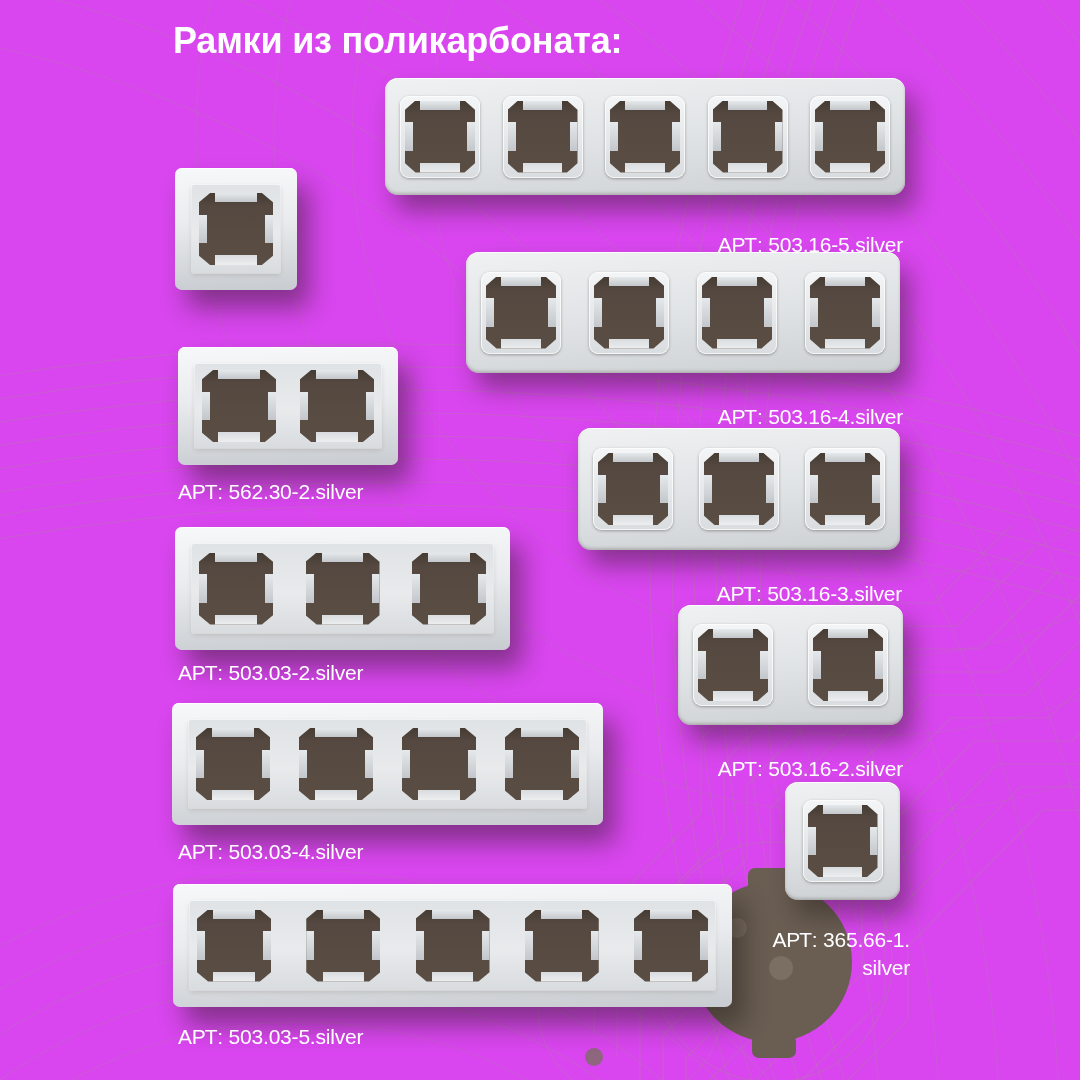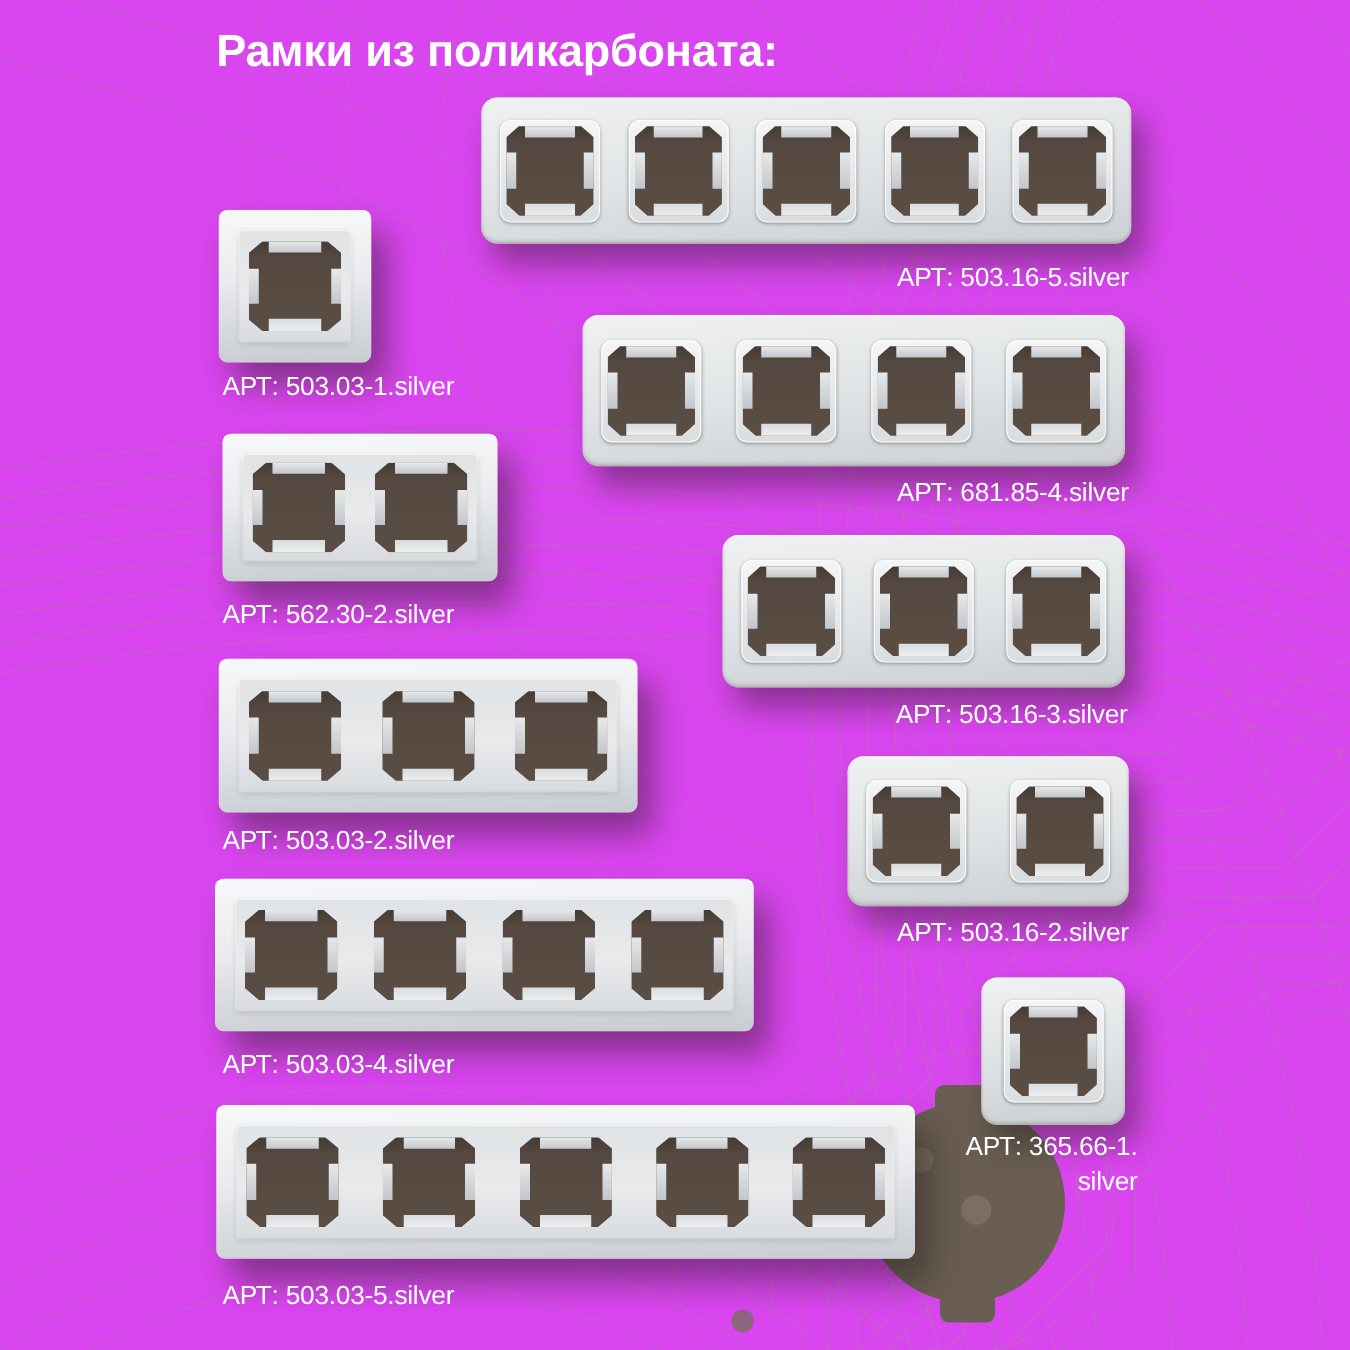--- a/index.html
+++ b/index.html
@@ -33,21 +33,21 @@
     display:flex;align-items:center;justify-content:center;}
   .ring .win{width:70px;height:72px;}
   .win i{position:absolute;display:block;background:linear-gradient(180deg,#e6e9eb,#c3c7cb);}
   .win .tt{left:22%;right:22%;top:0;height:9px;}
   .win .tb{left:22%;right:22%;bottom:0;height:10px;background:linear-gradient(180deg,#d9dcdf,#eceeef);}
   .win .tl{top:30%;bottom:30%;left:0;width:8px;}
   .win .tr{top:30%;bottom:30%;right:0;width:8px;}
   
   .art{position:absolute;z-index:3;color:#ffffff;font-size:21px;letter-spacing:-.2px;
        white-space:nowrap;line-height:1.32;}
-  .art.right{text-align:right;}
+  .art.right{text-align:right;margin-top:22px;}
   .art span{display:block;}
 </style>
 </head>
 <body>
 
 <div class="stage">
 
   <svg class="bg" width="1080" height="1080" viewBox="0 0 1080 1080">
     <g id="gen" stroke="#a29485" fill="none" stroke-width="1.2">
         <circle cx="-250" cy="1150" r="1130" stroke-opacity="0.2"></circle>
@@ -115,23 +115,20 @@
     <div class="face"></div>
     <div class="wins">
         <div class="win">
           <i class="tt"></i>
           <i class="tb"></i>
           <i class="tl"></i>
           <i class="tr"></i>
         </div>
       </div>
   </div>
-  <div class="art left" style="left:178px;top:296px">
-    <span>АРТ: 503.03-1.silver</span>
-  </div>
 
   <div class="frame s03" style="left:178px;top:347px;width:220px;height:118px">
     <div class="face"></div>
     <div class="wins">
         <div class="win">
           <i class="tt"></i>
           <i class="tb"></i>
           <i class="tl"></i>
           <i class="tr"></i>
         </div>
@@ -324,21 +321,21 @@
           <div class="win">
             <i class="tt"></i>
             <i class="tb"></i>
             <i class="tl"></i>
             <i class="tr"></i>
           </div>
         </div>
       </div>
   </div>
   <div class="art right" style="right:177px;top:381px">
-    <span>АРТ: 681.85-4.silver</span>
+    <span>АРТ: 503.16-4.silver</span>
   </div>
 
   <div class="frame s16" style="left:578px;top:428px;width:322px;height:122px">
     <div class="wins">
         <div class="ring">
           <div class="win">
             <i class="tt"></i>
             <i class="tb"></i>
             <i class="tl"></i>
             <i class="tr"></i>

